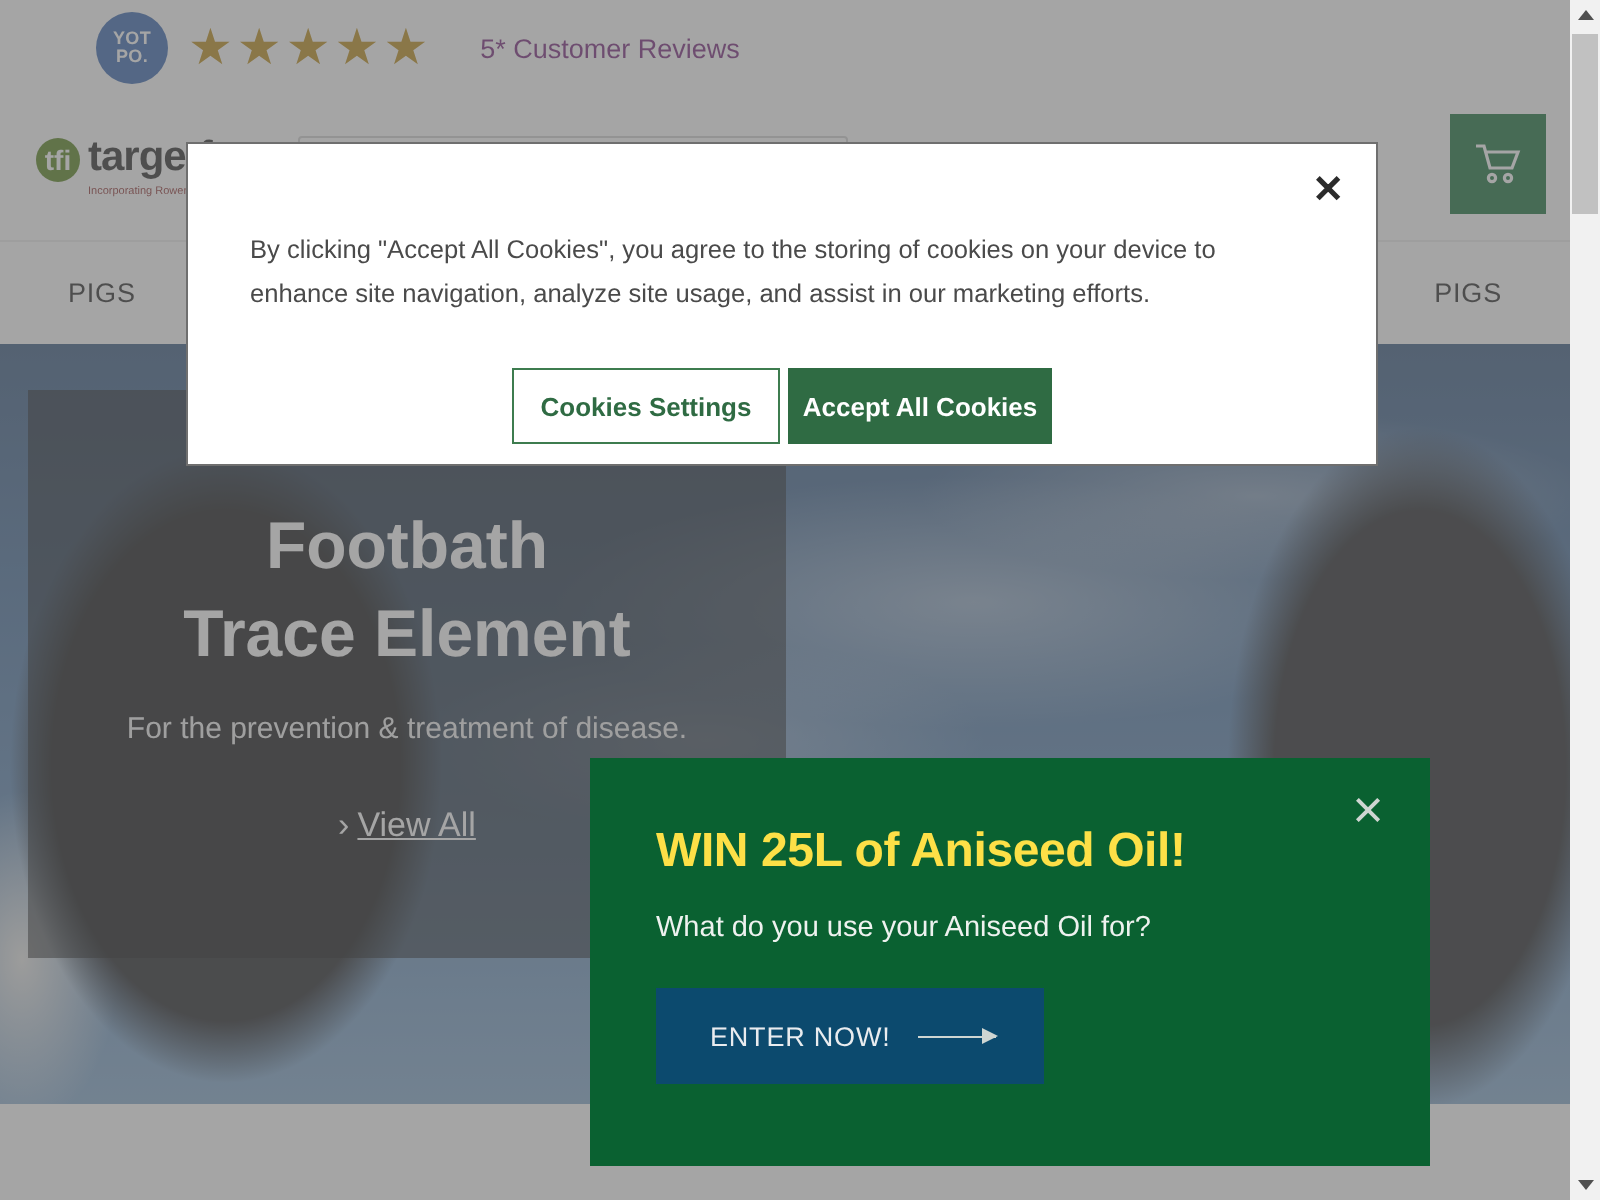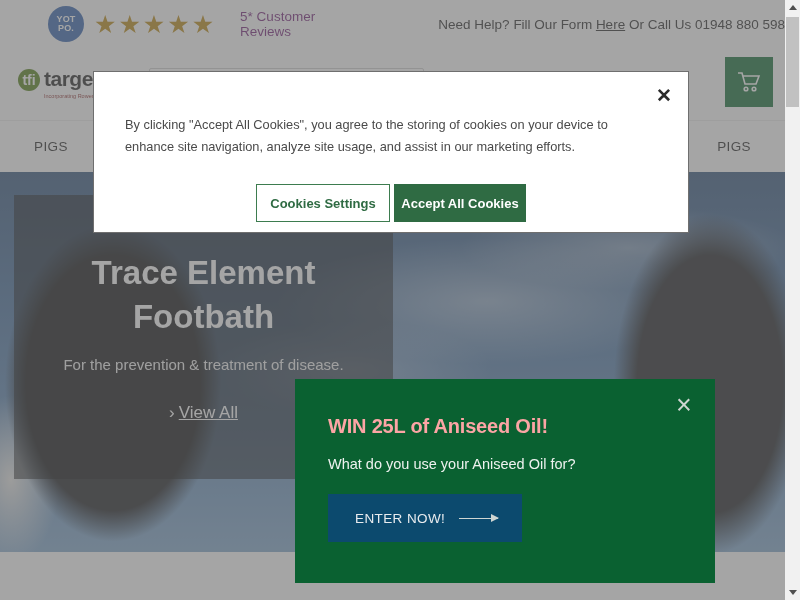--- a/index.html
+++ b/index.html
@@ -111,21 +111,21 @@
 
   
   .promo {
     position: absolute; left: 295px; top: 379px; width: 420px; height: 204px;
     background: #0a6131; padding: 32px 30px 0 33px;
   }
   .promo-close {
     position: absolute; right: 17px; top: 12px; width: 28px; height: 28px;
     color: #cfd6d2; font-size: 27px; font-weight: 300; line-height: 28px; text-align: center;
   }
-  .promo-title { font-size: 20px; font-weight: bold; color: #fca5a5; line-height: 30px; letter-spacing: -.2px; }
+  .promo-title { font-size: 24px; font-weight: bold; color: #fde047; line-height: 30px; letter-spacing: -.2px; }
   .promo-sub { font-size: 14.5px; color: #eef2ef; margin-top: 15px; }
   .promo-btn {
     margin-top: 22px; width: 194px; height: 48px; background: #0c4a6e;
     display: flex; align-items: center; gap: 14px; padding-left: 27px;
   }
   .promo-btn .label { font-size: 13.5px; color: #e9ecef; letter-spacing: .4px; }
   .promo-btn .arrow { flex: 1; height: 1px; background: #cfd6d2; position: relative; margin-right: 24px; }
   .promo-btn .arrow::after {
     content: ""; position: absolute; right: -1px; top: -4px;
     border-left: 8px solid #cfd6d2; border-top: 4px solid transparent; border-bottom: 4px solid transparent;
@@ -181,21 +181,20 @@
         <span>PO.</span>
       </div>
       <div class="stars">
         <span class="star">★</span>
         <span class="star">★</span>
         <span class="star">★</span>
         <span class="star">★</span>
         <span class="star">★</span>
       </div>
       <div class="reviews-label">5* Customer Reviews</div>
-      <div class="help-text"><span>Need Help? Fill Our Form </span><u>Here</u><span> Or Call Us 01948 880 598</span></div>
     </div>
 
     <div class="logorow">
       <div class="logo">
         <div class="logo-mark">tfi</div>
         <div class="logo-words">
           <span class="logo-name">targetfe</span>
           <span class="logo-tag">Incorporating Rowen Barbary &amp;</span>
         </div>
       </div>
@@ -213,22 +212,22 @@
       <span class="nav-item">PIGS</span>
       <span class="nav-item">PIGS</span>
     </div>
 
     <div class="hero">
       <div class="sky"></div>
       <div class="cow-left"></div>
       <div class="cow-head"></div>
       <div class="cow-right"></div>
       <div class="hero-panel">
+        <div class="hero-title">Footbath</div>
         <div class="hero-title">Trace Element</div>
-        <div class="hero-title">Footbath</div>
         <div class="hero-sub">
           <span>For the prevention &amp; treatment of</span>
           <span>disease.</span>
         </div>
         <div class="hero-link">
           <span class="chev">›</span>
           <span class="txt">View All</span>
         </div>
       </div>
     </div>

